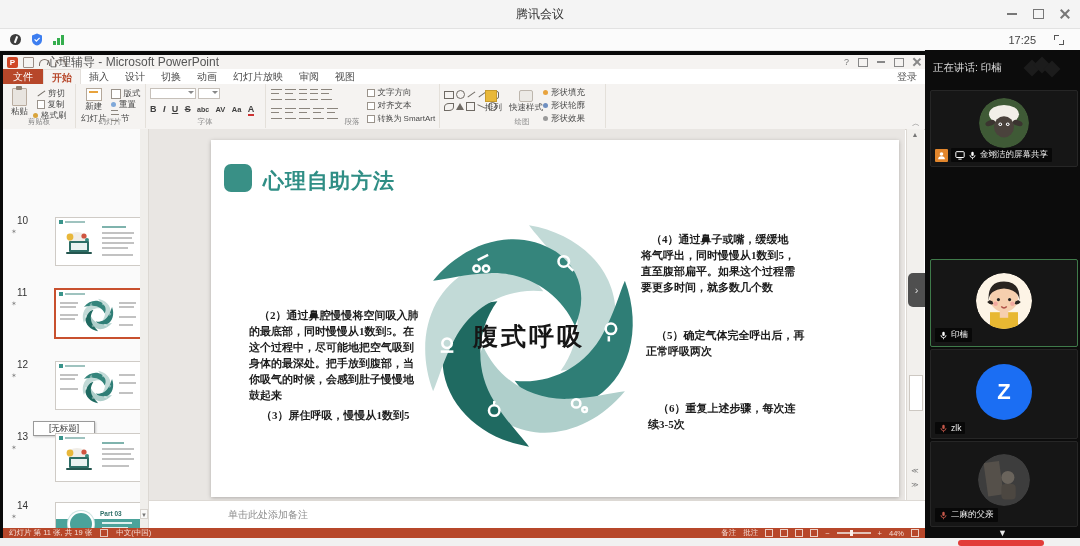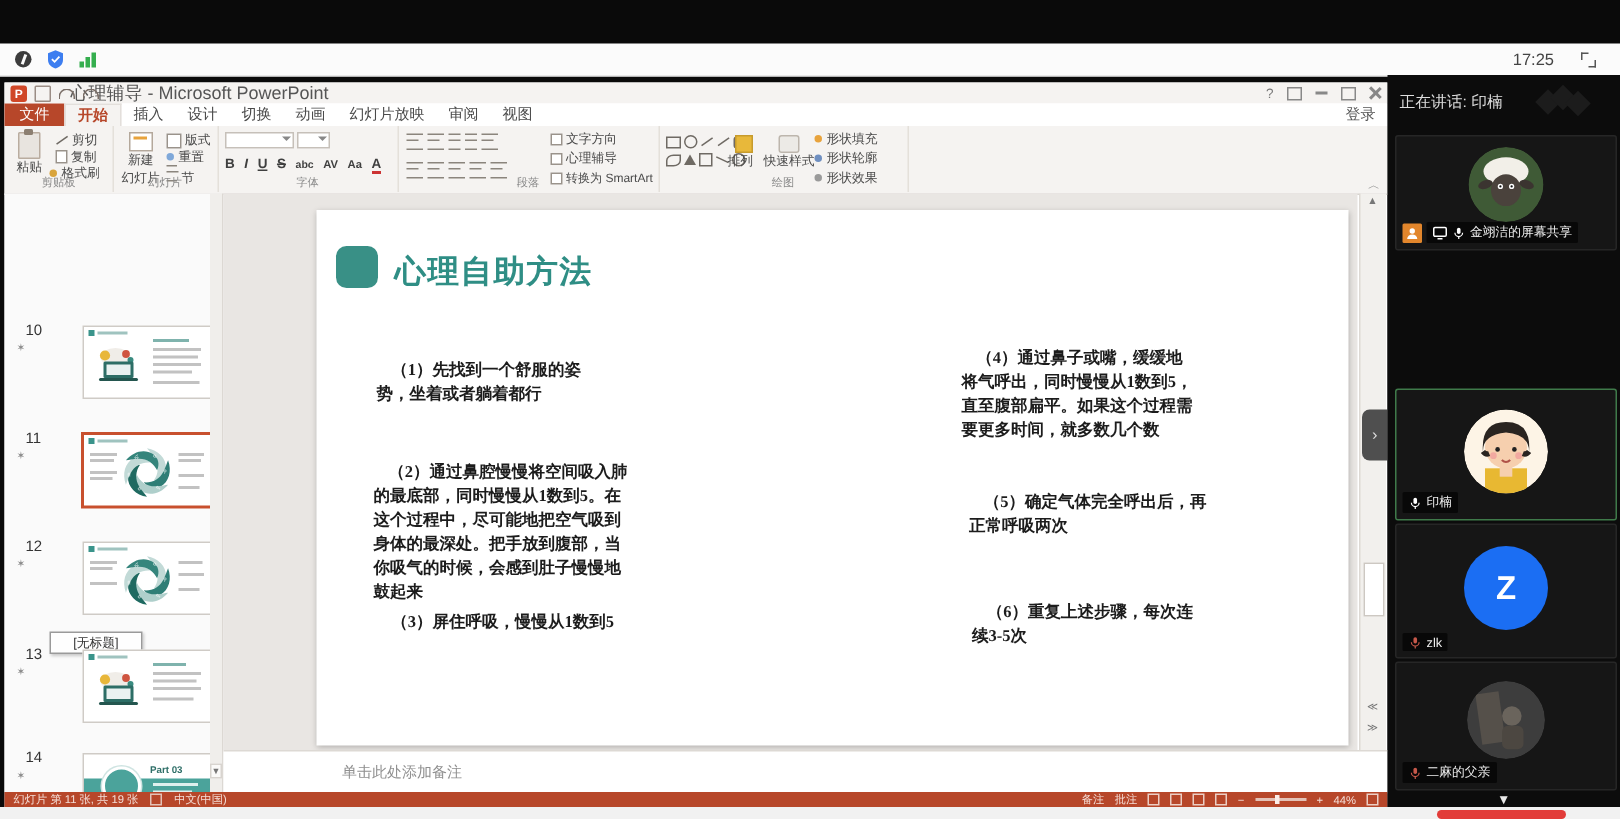--- a/index.html
+++ b/index.html
@@ -188,20 +188,28 @@
     </symbol>
     <symbol id="person" viewBox="0 0 12 12">
       <circle cx="6" cy="4" r="2.4" fill="currentColor"></circle>
       <path d="M1.5,11 a4.5,4 0 0 1 9,0 Z" fill="currentColor"></path>
     </symbol>
   </defs>
 </svg>
 
 <div class="app">
 
+  <div class="abs mt-titlebar">
+    <div class="abs mt-title">腾讯会议</div>
+    <div class="abs winbtns">
+      <span class="w-min"></span>
+      <span class="w-max"></span>
+      <span class="w-x"></span>
+    </div>
+  </div>
   <div class="abs mt-infobar">
     <div class="abs info-icons">
       <span class="rec-dot"></span>
       <svg width="12" height="13" viewBox="0 0 12 13">
         <path d="M6,0.5 L11,2.5 V7 C11,10 8.6,12 6,12.6 C3.4,12 1,10 1,7 V2.5 Z" fill="#3d7ef0"></path>
         <path d="M3.6,6.4 L5.4,8.2 L8.6,4.8" stroke="#fff" stroke-width="1.2" fill="none"></path>
       </svg>
       <span class="bars">
         <i style="height:4px"></i>
           <i style="height:7px"></i>
@@ -303,36 +311,36 @@
         <div class="rbtn" style="left:6px;top:5px">
           <span class="pbars"></span><span class="pbars"></span><span class="pbars" style="width:8px"></span><span class="pbars" style="width:8px"></span><span class="pbars"></span>
         </div>
         <div class="rbtn" style="left:6px;top:24px">
           <span class="pbars"></span><span class="pbars"></span><span class="pbars"></span><span class="pbars"></span><span class="pbars"></span>
         </div>
         <div class="rbtn" style="left:102px;top:3px">
           <span class="mini ic-sq" style="width:6px;height:6px"></span> <span>文字方向</span>
         </div>
         <div class="rbtn" style="left:102px;top:16px">
-          <span class="mini ic-sq" style="width:6px;height:6px"></span> <span>心理辅导</span>
+          <span class="mini ic-sq" style="width:6px;height:6px"></span> <span>对齐文本</span>
         </div>
         <div class="rbtn" style="left:102px;top:29px">
           <span class="mini ic-sq" style="width:6px;height:6px"></span> <span style="font-size:8px">转换为 SmartArt</span>
         </div>
         <div class="glabel">段落</div>
       </div>
 
       <div class="rgroup" style="left:436px;width:166px">
         <div class="rbtn" style="left:5px;top:5px">
           <span class="shp shp-r"></span><span class="shp shp-o"></span><span class="shp shp-l"></span><span class="shp shp-l"></span><span class="shp shp-r" style="border-radius:2px"></span>
         </div>
         <div class="rbtn" style="left:5px;top:17px">
           <span class="shp shp-r" style="border-radius:50% 0"></span><span class="shp shp-t"></span><span class="shp shp-o" style="border-radius:0"></span><span class="shp shp-l" style="transform:rotate(25deg)"></span><span class="shp shp-o"></span>
         </div>
-        <div class="rbtn" style="left:46px;top:6px;text-align:right">
+        <div class="rbtn" style="left:46px;top:6px;text-align:left">
           <span class="mini" style="width:10px;height:10px;background:#e8b83a;border:1px solid #c79b2d"></span><br>
           <span>排列</span>
         </div>
         <div class="rbtn" style="left:70px;top:6px;text-align:center">
           <span class="mini" style="width:12px;height:10px;background:#eceae6;border:1px solid #bdb6ad;border-radius:2px"></span><br>
           <span>快速样式</span>
         </div>
         <div class="rbtn" style="left:104px;top:3px">
           <span class="ic-dot" style="background:#e8a33d;width:5px;height:5px"></span><span>形状填充</span>
         </div>
@@ -452,27 +460,32 @@
 
     <div class="abs tscroll">
       <div class="tscroll-btn" style="top:380px">▼</div>
     </div>
 
     <div class="abs canvas">
       <div class="abs slide">
         <div class="abs s-title-ic"></div>
         <div class="abs s-title">心理自助方法</div>
 
-        <div class="step" style="left:40px;top:100px;width:152px">（1）先找到一个舒服的姿势，坐着或者躺着都行</div>
         <div class="step" style="left:38px;top:168px;width:174px">（2）通过鼻腔慢慢将空间吸入肺的最底部，同时慢慢从1数到5。在这个过程中，尽可能地把空气吸到身体的最深处。把手放到腹部，当你吸气的时候，会感到肚子慢慢地鼓起来</div>
         <div class="step" style="left:40px;top:268px;width:170px">（3）屏住呼吸，慢慢从1数到5</div>
         <div class="step" style="left:430px;top:92px;width:157px">（4）通过鼻子或嘴，缓缓地将气呼出，同时慢慢从1数到5，直至腹部扁平。如果这个过程需要更多时间，就多数几个数</div>
         <div class="step" style="left:435px;top:188px;width:160px">（5）确定气体完全呼出后，再正常呼吸两次</div>
         <div class="step" style="left:437px;top:261px;width:155px">（6）重复上述步骤，每次连续3-5次</div>
 
+        <div class="abs" style="left:202px;top:80px;width:232px;height:232px">
+          <svg width="232" height="232">
+              <use href="#swirl"></use>
+            </svg>
+          <div class="abs center-label">腹式呼吸</div>
+        </div>
       </div>
     </div>
 
     <div class="abs vscroll">
       <div class="vs-el" style="top:2px">▲</div>
       <div class="vs-thumb" style="top:246px"></div>
       <div class="vs-el" style="top:338px">≪</div>
       <div class="vs-el" style="top:352px">≫</div>
     </div>
 

